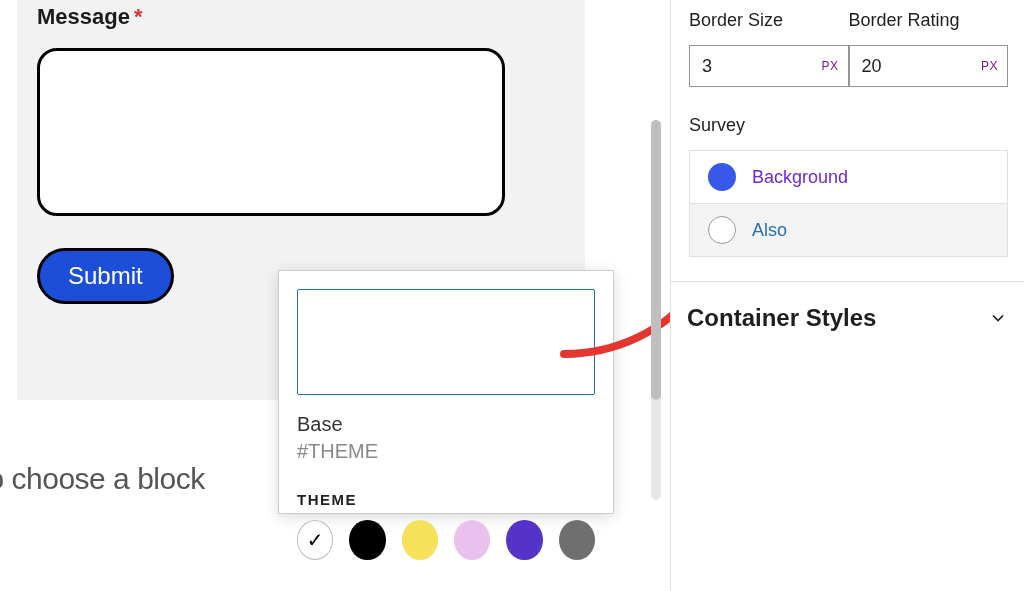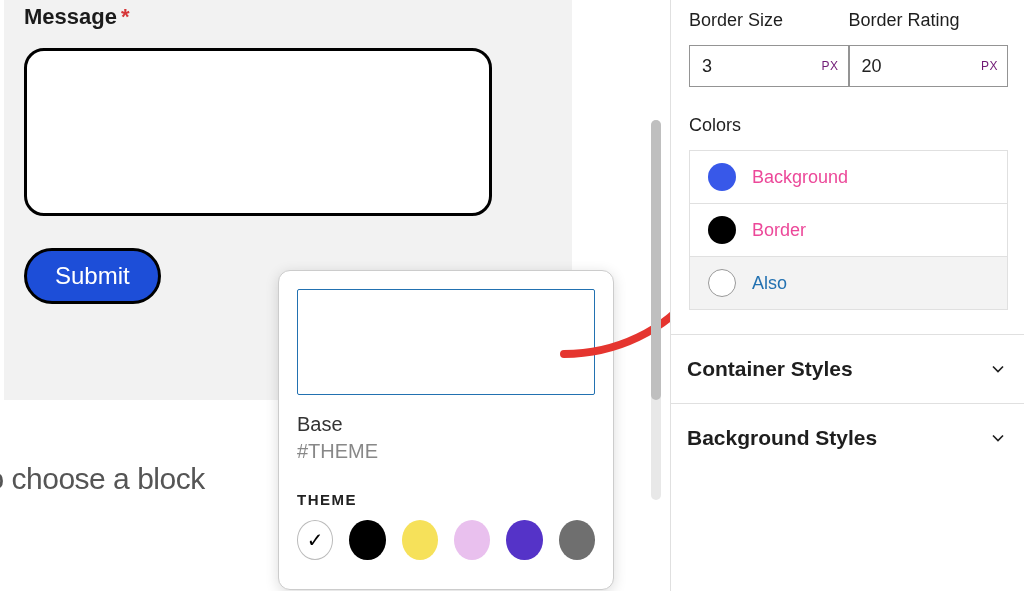--- a/index.html
+++ b/index.html
@@ -1,31 +1,31 @@
 <!DOCTYPE html>
 <html><head>
 <meta charset="utf-8">
 <style>
   * { box-sizing: border-box; margin: 0; padding: 0; }
   html, body { width: 1024px; height: 591px; overflow: hidden; font-family: -apple-system, BlinkMacSystemFont, "Segoe UI", Helvetica, Arial, sans-serif; background: #fff; }
   .stage { position: relative; width: 1024px; height: 591px; }
 
   
-  .editor-area { position: absolute; left: 4px; top: 0; width: 600px; height: 400px; background: #f2f2f2; padding: 0 20px 20px 20px; }
+  .editor-area { position: absolute; left: 17px; top: 0; width: 600px; height: 400px; background: #f2f2f2; padding: 0 20px 20px 20px; }
   .editor-area::after { content: ""; position: absolute; right: 0; top: 0; bottom: 0; width: 32px; background: #fff; }
   .field-label { font-size: 22px; font-weight: 700; color: #1b1b1b; margin-top: 4px; }
   .field-label .req { color: #d63638; margin-left: 4px; }
   .message-box { margin-top: 18px; width: 468px; height: 168px; background: #fff; border: 3px solid #000; border-radius: 20px; resize: none; padding: 12px; font-size: 16px; position: relative; }
   .submit-btn { display: inline-flex; align-items: center; justify-content: center; margin-top: 28px; padding: 0 28px; height: 56px; background: #1d4ed8; color: #fff; font-size: 24px; font-weight: 500; border: 3px solid #000; border-radius: 30px; cursor: pointer; }
 
   
   .block-hint { position: absolute; left: -60px; top: 462px; font-size: 30px; font-weight: 500; color: #555; letter-spacing: -0.5px; }
 
   
-  .popover { position: absolute; left: 278px; top: 270px; width: 336px; height: 320px; background: #fff; border: 1px solid #ccc; border-radius: 12px; box-shadow: 0 3px 14px rgba(0,0,0,.14); padding: 18px; }
+  .popover { position: absolute; left: 278px; top: 270px; width: 336px; height: 244px; background: #fff; border: 1px solid #ccc; border-radius: 0; box-shadow: 0 3px 14px rgba(0,0,0,.14); padding: 18px; }
   .color-preview { width: 100%; height: 106px; border: 1px solid #2271b1; border-radius: 2px; background: #fff; }
   .color-name { margin-top: 18px; font-size: 20px; color: #333; }
   .color-hex { margin-top: 4px; font-size: 20px; color: #888; }
   .theme-label { margin-top: 28px; font-size: 15px; letter-spacing: 1.5px; color: #222; font-weight: 600; }
   .swatch-row { margin-top: 12px; display: flex; gap: 16px; }
   .swatch { width: 40px; height: 40px; border-radius: 50%; position: relative; }
   .swatch.bordered { border: 1px solid #bbb; background: #fff; }
   .swatch .check { position: absolute; left: 50%; top: 50%; transform: translate(-50%,-50%); font-size: 20px; color: #000; }
 
   
@@ -41,26 +41,26 @@
   .px-input input { width: 100%; height: 42px; border: 1px solid #949494; padding: 0 40px 0 12px; font-size: 18px; color: #222; background: #fff; }
   .px-suffix { position: absolute; right: 10px; top: 50%; transform: translateY(-50%); font-size: 12px; color: #701a75; letter-spacing: .5px; }
 
   .colors-label { margin-top: 28px; font-size: 18px; color: #1e1e1e; }
   .colors-list { margin-top: 14px; border: 1px solid #e0e0e0; }
   .color-row { display: flex; align-items: center; gap: 16px; padding: 12px 18px; border-bottom: 1px solid #e0e0e0; cursor: pointer; }
   .color-row:last-child { border-bottom: none; }
   .color-row.active { background: #f3f3f3; }
   .csw { width: 28px; height: 28px; border-radius: 50%; flex: none; }
   .csw.outline { border: 1px solid #999; background: #fff; }
-  .crow-label { font-size: 18px; color: #ec4899; }
+  .crow-label { font-size: 18px; color: #6d28d9; }
   .crow-label.link { color: #2271b1; }
   .note { margin-top: 18px; font-size: 17px; line-height: 1.45; color: #6b6b6b; }
 
   .section-hd { display: flex; align-items: center; justify-content: space-between; padding: 22px 16px; border-top: 1px solid #e0e0e0; cursor: pointer; }
-  .section-hd span { font-size: 21px; font-weight: 600; color: #1e1e1e; }
+  .section-hd span { font-size: 24px; font-weight: 600; color: #1e1e1e; }
   .chev { width: 20px; height: 20px; }
 
   
   .arrow-svg { position: absolute; left: 556px; top: 270px; width: 160px; height: 90px; pointer-events: none; }
 </style>
 </head>
 <body>
 
 <div class="stage">
 
@@ -115,45 +115,35 @@
         </div>
         <div class="side-col">
           <div class="side-label">Border Rating</div>
           <div class="px-input">
             <input type="text" value="20" style="">
             <span class="px-suffix">PX</span>
           </div>
         </div>
       </div>
 
-      <div class="colors-label">Colors</div>
+      <div class="colors-label">Survey</div>
       <div class="colors-list">
         <div class="color-row">
           <div class="csw" style="background:#3858e9"></div>
           <div class="crow-label">Background</div>
-        </div>
-        <div class="color-row">
-          <div class="csw" style="background:#000000"></div>
-          <div class="crow-label">Border</div>
         </div>
         <div class="color-row active">
           <div class="csw outline"></div>
           <div class="crow-label link">Also</div>
         </div>
       </div>
 
     </div>
 
     <div class="section-hd" style="margin-top:24px">
       <span>Container Styles</span>
       <svg class="chev" viewBox="0 0 24 24">
           <path d="M6 9l6 6 6-6" fill="none" stroke="#1e1e1e" stroke-width="2"></path>
         </svg>
     </div>
-    <div class="section-hd">
-      <span>Background Styles</span>
-      <svg class="chev" viewBox="0 0 24 24">
-          <path d="M6 9l6 6 6-6" fill="none" stroke="#1e1e1e" stroke-width="2"></path>
-        </svg>
-    </div>
   </div>
 
 </div>
 
 </body></html>

